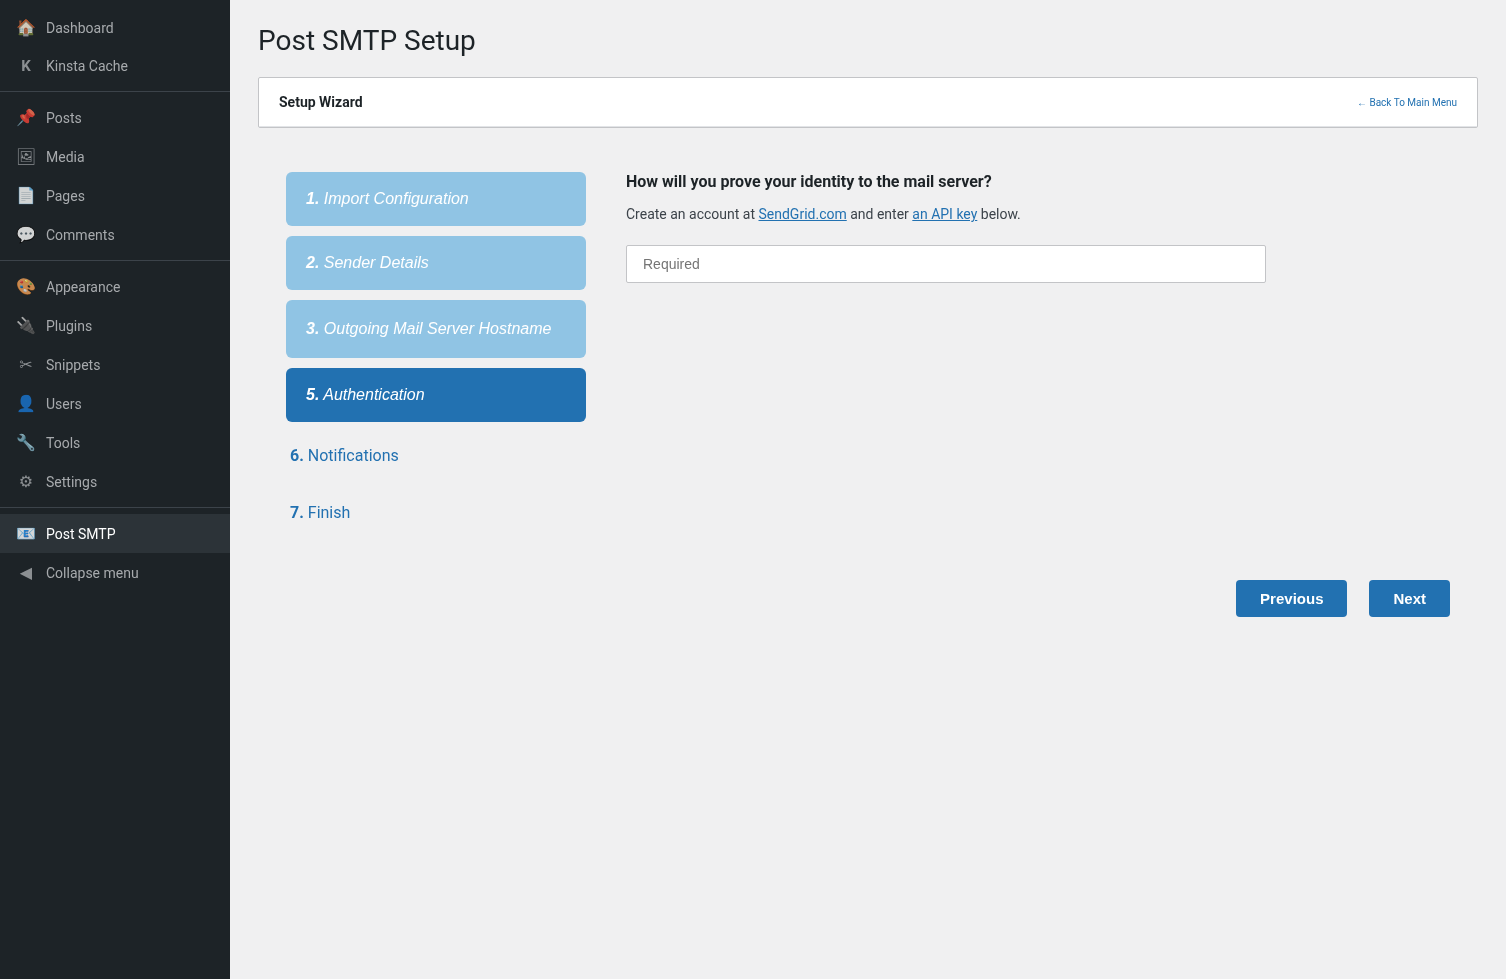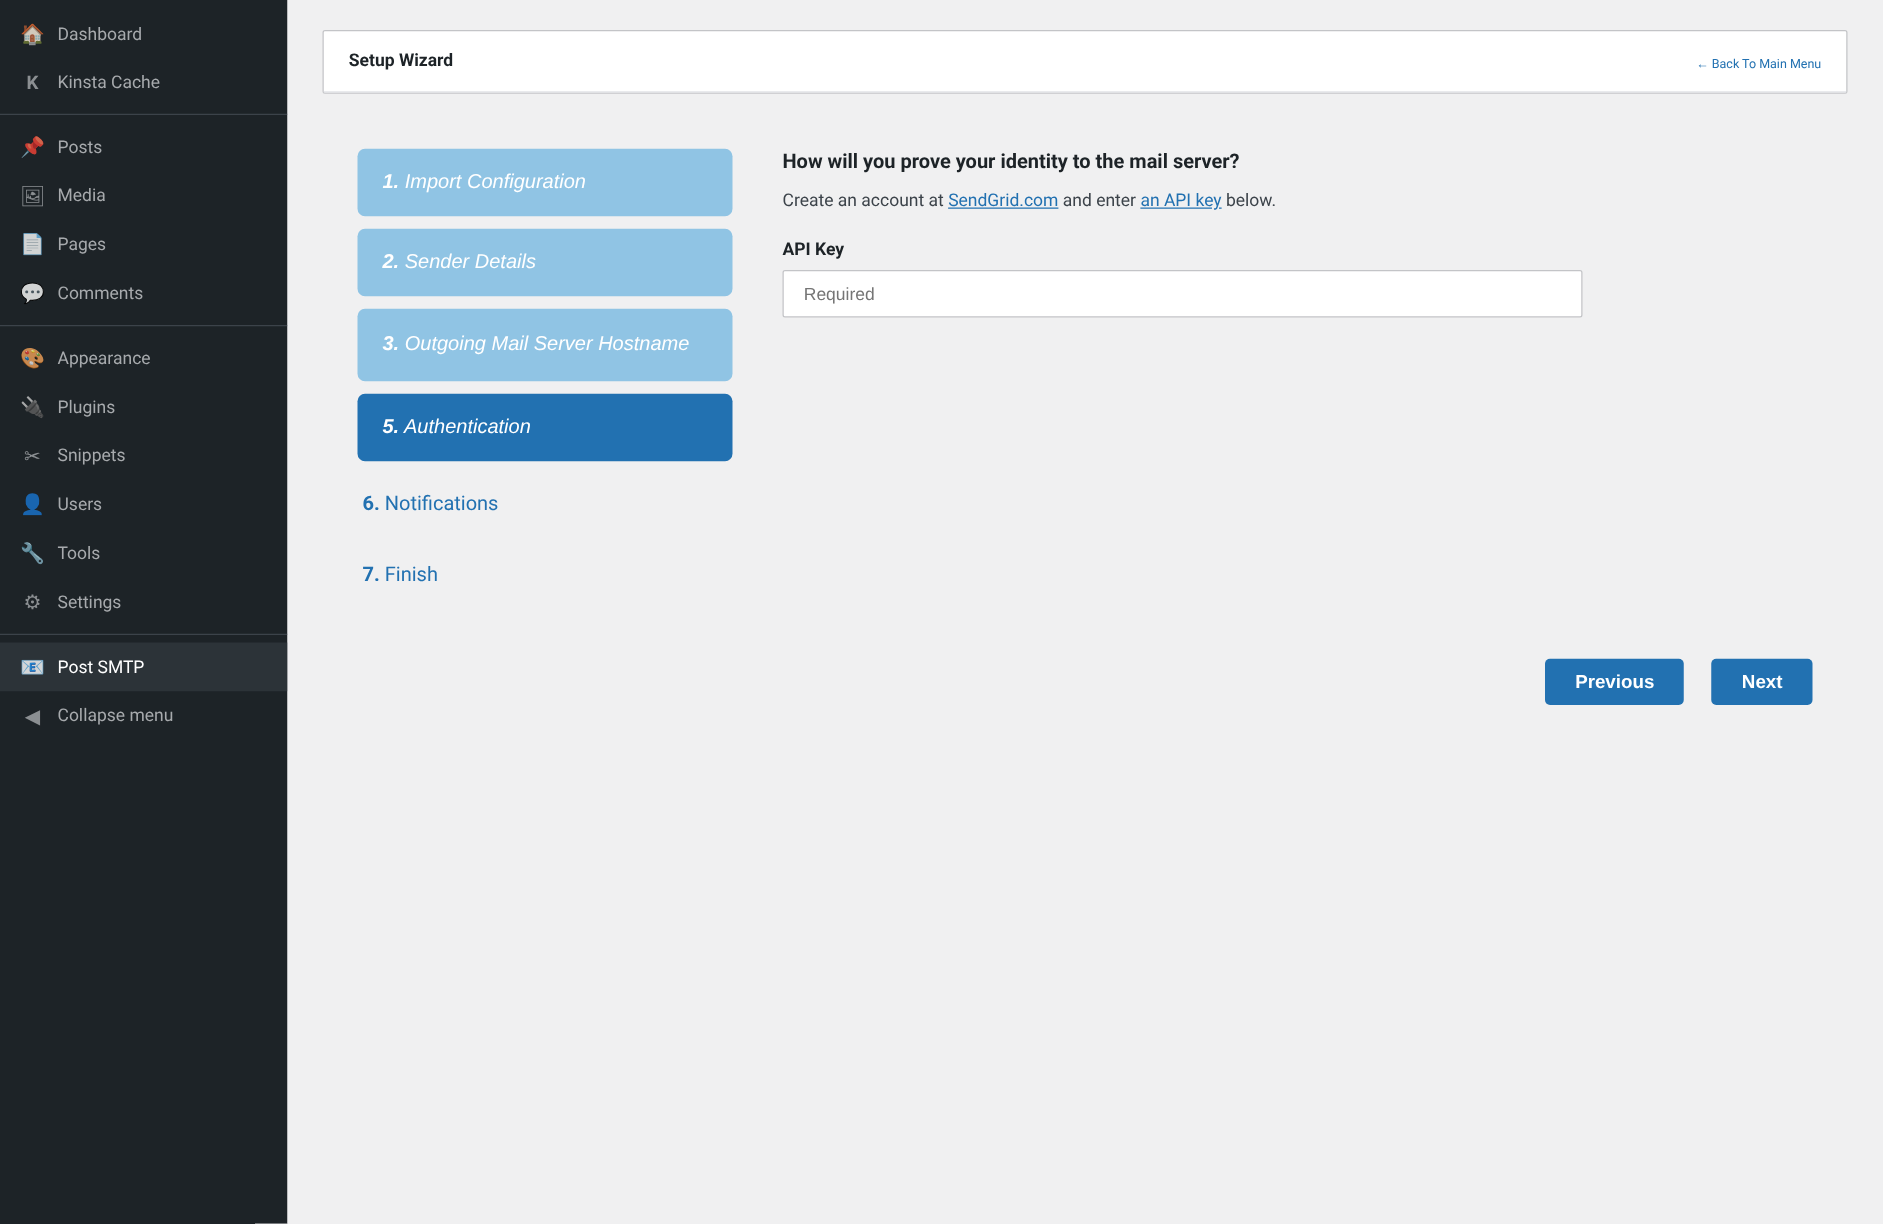--- a/index.html
+++ b/index.html
@@ -47,21 +47,21 @@
     .card {
       background: #fff;
       border: 1px solid #c3c4c7;
       border-radius: 2px;
       margin-bottom: 20px;
     }
 
     .card-header {
       display: flex;
       justify-content: space-between;
-      align-items: flex-end;
+      align-items: center;
       padding: 16px 20px;
       border-bottom: 1px solid #e2e4e7;
     }
 
     .card-header-title {
       font-weight: 700;
       font-size: 14px;
       color: #1d2327;
     }
 
@@ -253,20 +253,21 @@
     <span class="sidebar-icon">📧</span>
     <span>Post SMTP</span>
   </div>
   <div class="sidebar-item">
     <span class="sidebar-icon">◀</span>
     <span>Collapse menu</span>
   </div>
 </nav>
 
 <div class="main">
+  <h1 class="page-title">Post SMTP Setup</h1>
 
   <div class="card">
     <div class="card-header">
       <span class="card-header-title">Setup Wizard</span>
       <a class="back-link" href="#">← Back To Main Menu</a>
     </div>
   </div>
 
   <div class="content-area">
 
@@ -289,21 +290,20 @@
       <a class="step-link" href="#">
         <span class="step-number">7.</span> <span>Finish</span>
       </a>
     </div>
 
     <div class="right-panel">
       <p class="question-title">How will you prove your identity to the mail server?</p>
       <p class="description">
         <span>Create an account at </span><a href="#"><span>SendGrid.com</span></a><span> and enter </span><a href="#"><span>an API key</span></a><span> below.</span>
       </p>
-      <label class="field-label">API Key</label>
       <input class="api-key-input" type="text" placeholder="Required" style="">
     </div>
   </div>
 
   <div class="footer-bar">
     <button class="btn btn-primary">Previous</button>
     <button class="btn btn-primary">Next</button>
   </div>
 </div>
 

